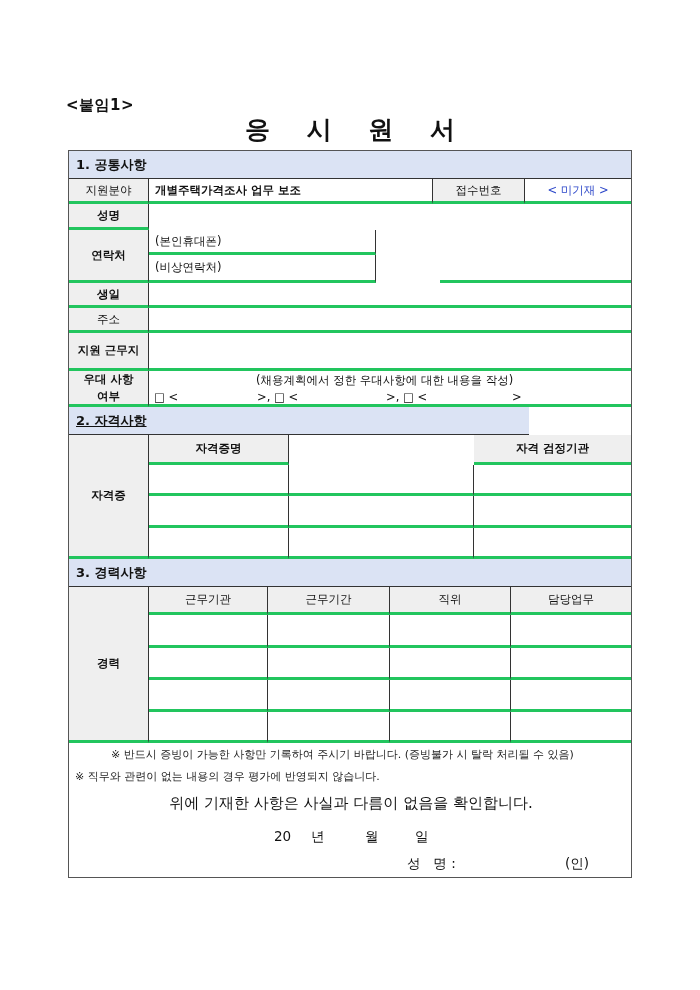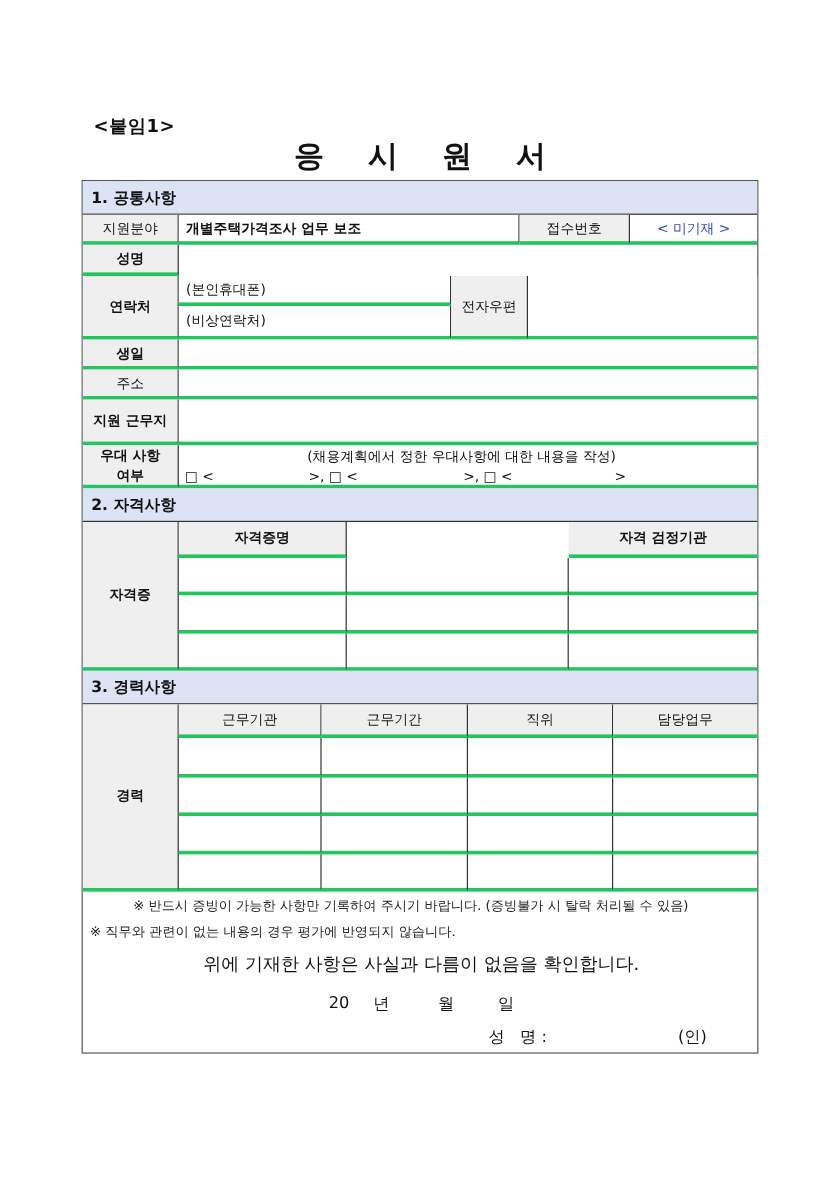--- a/index.html
+++ b/index.html
@@ -1,17 +1,17 @@
 <!DOCTYPE html>
 <html><head>
 <meta charset="utf-8">
 <style>
   html, body { margin:0; padding:0; background:#ffffff; }
   body { width:700px; height:990px; position:relative; font-family:"DejaVu Sans", "Liberation Sans", sans-serif; color:#111; overflow:hidden; }
-  .attach { position:absolute; left:66px; top:96px; font-size:15px; font-weight:bold; letter-spacing:0.5px;margin-left:12px; }
+  .attach { position:absolute; left:66px; top:96px; font-size:15px; font-weight:bold; letter-spacing:0.5px; }
   .title { position:absolute; left:0; width:700px; top:113px; text-align:center; font-size:25px; font-weight:bold; letter-spacing:14px; text-indent:14px; }
   .frame { position:absolute; left:68px; top:150px; width:564px; height:728px; border:1px solid #555; box-sizing:border-box; }
   .cell { position:absolute; box-sizing:border-box; border-right:1px solid #333; border-bottom:3px solid #22c55e; display:flex; align-items:center; font-size:11.5px;text-align:center; }
   .lbl { background:#efefef; justify-content:center; font-weight:bold; }
   .lbl-n { background:#efefef; justify-content:center; }
   .val { background:#fff; padding-left:6px; }
   .sec { position:absolute; box-sizing:border-box; background:#dbe3f4; border-bottom:1px solid #333; display:flex; align-items:center; padding-left:7px; font-size:13px; font-weight:bold; }
   .center { justify-content:center; }
   .blue { color:#2b46c9; }
   .note { position:absolute; left:6px; font-size:11.5px; color:#222; }
@@ -32,21 +32,20 @@
   <div class="cell lbl-n" style="left:0;top:28px;width:80px;height:25px;">지원분야</div>
   <div class="cell val" style="left:80px;top:28px;width:284px;height:25px;font-weight:bold;">개별주택가격조사 업무 보조</div>
   <div class="cell lbl-n" style="left:364px;top:28px;width:92px;height:25px;">접수번호</div>
   <div class="cell center blue" style="left:456px;top:28px;width:106px;height:25px;border-right:none;">&lt; 미기재 &gt;</div>
 
   <div class="cell lbl" style="left:0;top:53px;width:80px;height:26px;">성명</div>
 
   <div class="cell lbl" style="left:0;top:79px;width:80px;height:53px;">연락처</div>
   <div class="cell val" style="left:80px;top:79px;width:227px;height:25px;">(본인휴대폰)</div>
   <div class="cell val" style="left:80px;top:104px;width:227px;height:28px;">(비상연락처)</div>
-  <div class="cell lbl-n" style="left:307px;top:79px;width:64px;height:53px;">전자우편</div>
   <div class="cell val" style="left:371px;top:79px;width:191px;height:53px;border-right:none;"></div>
 
   <div class="cell lbl" style="left:0;top:132px;width:80px;height:25px;">생일</div>
   <div class="cell val" style="left:80px;top:132px;width:482px;height:25px;border-right:none;"></div>
 
   <div class="cell lbl-n" style="left:0;top:157px;width:80px;height:25px;">주소</div>
   <div class="cell val" style="left:80px;top:157px;width:482px;height:25px;border-right:none;"></div>
 
   <div class="cell lbl" style="left:0;top:182px;width:80px;height:38px;">지원 근무지</div>
   <div class="cell val" style="left:80px;top:182px;width:482px;height:38px;border-right:none;"></div>
@@ -56,21 +55,21 @@
     <span>여부</span>
   </div>
   <div class="cell" style="left:80px;top:220px;width:482px;height:36px;border-right:none;">
     <span class="pref" style="left:107px;top:2px;">(채용계획에서 정한 우대사항에 대한 내용을 작성)</span>
     <span class="pref" style="left:5px;top:19px;">□ &lt;</span>
     <span class="pref" style="left:108px;top:19px;">&gt;, □ &lt;</span>
     <span class="pref" style="left:237px;top:19px;">&gt;, □ &lt;</span>
     <span class="pref" style="left:363px;top:19px;">&gt;</span>
   </div>
 
-  <div class="sec" style="left:0;top:256px;width:562px;height:28px;">2. 자격사항</div>
+  <div class="sec" style="left:0;top:256px;width:460px;height:28px;text-decoration:underline;">2. 자격사항</div>
 
   <div class="cell lbl" style="left:0;top:284px;width:80px;height:124px;">자격증</div>
   <div class="cell lbl center" style="left:80px;top:284px;width:140px;height:30px;">자격증명</div>
   <div class="cell lbl center" style="left:405px;top:284px;width:157px;height:30px;border-right:none;">자격 검정기관</div>
 
   <div class="cell" style="left:80px;top:314px;width:140px;height:31px;"></div>
   <div class="cell" style="left:220px;top:314px;width:185px;height:31px;"></div>
   <div class="cell" style="left:405px;top:314px;width:157px;height:31px;border-right:none;"></div>
   <div class="cell" style="left:80px;top:345px;width:140px;height:32px;"></div>
   <div class="cell" style="left:220px;top:345px;width:185px;height:32px;"></div>

